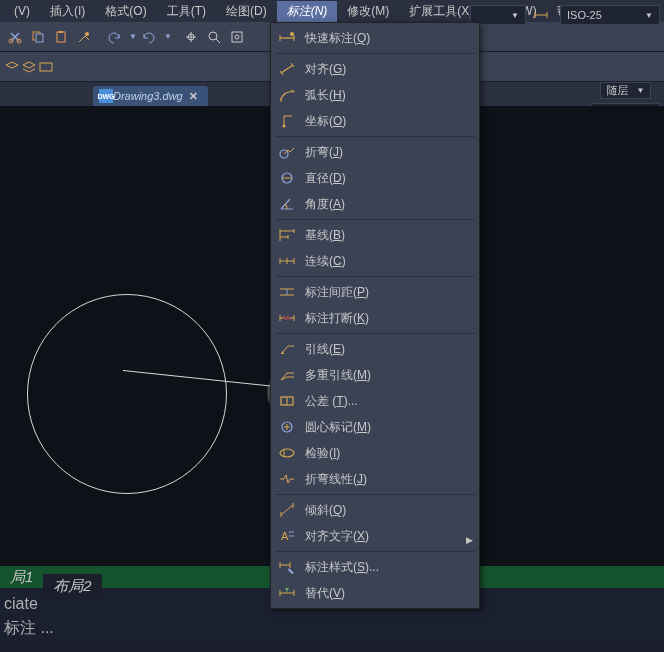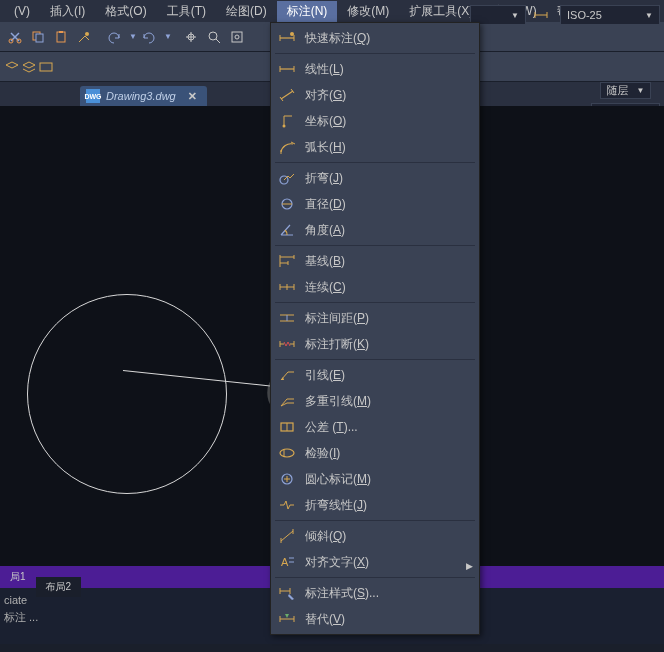--- a/index.html
+++ b/index.html
@@ -1,46 +1,46 @@
 <!DOCTYPE html>
 <html><head>
 <meta charset="utf-8">
 <style>
 * { margin: 0; padding: 0; box-sizing: border-box; font-family: "Microsoft YaHei", SimSun, sans-serif; }
 body { background: #1a1f2b; color: #c8c8c8; font-size: 12px; width: 664px; height: 652px; overflow: hidden; position: relative; }
 
 .menubar { background: #2a3040; height: 22px; display: flex; align-items: center; padding: 0 4px; gap: 0; }
 .menubar .m { padding: 2px 10px; cursor: pointer; }
-.menubar .m.active { background: #5a6fa0; color: #fff; }
+.menubar .m.active { background: #5a6fa0; color: #fff; font-style: italic; }
 
 .toolbar { background: #3a4254; height: 30px; display: flex; align-items: center; padding: 0 4px; gap: 1px; border-bottom: 1px solid #1a1f2b; }
 .toolbar .sep { width: 6px; }
 .toolbar .tb { width: 22px; height: 22px; display: flex; align-items: center; justify-content: center; cursor: pointer; }
 .toolbar .arrow { font-size: 8px; color:#8fa4d8; padding-left:3px;}
 
 .toolbar2 { background: #3a4254; height: 30px; display: flex; align-items: center; padding: 0 4px; gap: 1px; border-bottom: 1px solid #1a1f2b; position: relative; }
 .combo { display:flex; align-items:center; background:#1f2433; border:1px solid #3a4254; height:20px; padding:0 6px; font-size:11px; margin-left: 4px; }
 .combo .tri { font-size:8px; margin-left:auto; padding-left:8px; }
 
 .tabbar { background: #2a3040; height: 24px; display: flex; align-items: flex-end; padding-left: 80px; }
-.tab { background: #3a5278; padding: 3px 10px 3px 6px; display: flex; align-items: center; gap: 6px; font-size: 11px; border-top-left-radius:3px; border-top-right-radius:3px;}
+.tab { background: #3a5278; padding: 3px 10px 3px 6px; display: flex; align-items: center; gap: 0; font-size: 11px; border-top-left-radius:3px; border-top-right-radius:3px;margin-left:13px;}
 .tab .doc-ic { width:14px; height:14px; background:#4a90d8; display:inline-flex; align-items:center; justify-content:center; font-size:7px; color:#fff; font-weight:bold; }
 .tab .x { font-weight:bold; margin-left:6px; }
 
 .canvas { background: #0e1118; width: 100%; height: 460px; position: relative; }
 .circle-draw { position:absolute; left:27px; top:188px; width:200px; height:200px; border:1px solid #d8d8d8; border-radius:50%; }
 .line-draw { position:absolute; left:123px; top:264px; width:160px; height:1px; background:#d8d8d8; transform: rotate(6deg); transform-origin: left center; }
 .watermark { position:absolute; left:265px; top:250px; color:rgba(180,180,180,0.35); font-size:56px; font-weight:bold; display:flex; align-items:center; }
 .watermark .sub { font-size:12px; position:absolute; top:58px; left:40px; color:rgba(180,180,180,0.28);}
 
-.layout-tabs { background:#4c1d95; height:22px; display:flex; align-items:center; font-size:10px; }
+.layout-tabs { background:#14532d; height:22px; display:flex; align-items:center; font-size:15px;font-style:italic; }
 .layout-tabs .lt { padding: 3px 10px; }
 .layout-tabs .lt.active { background:#1a1f2b;margin-top:19px; }
 
-.cmdarea { background:#1a2030; height: 56px; padding: 4px 4px; font-size:11px; font-family: Consolas, monospace; color:#b0b0b0; line-height:1.5; }
+.cmdarea { background:#1a2030; height: 56px; padding: 4px 4px; font-size:16px; font-family: Consolas, monospace; color:#b0b0b0; line-height:1.5; }
 
 
 .dropdown { position:absolute; left:270px; top:22px; width:210px; background:#3a4254; border:1px solid #222; box-shadow: 2px 2px 6px rgba(0,0,0,0.5); z-index:100; padding:2px 0;}
 .dropdown .mi { display:flex; align-items:flex-end; padding: 4px 8px 4px 4px; cursor:pointer; position:relative; }
 .dropdown .mi .ic { width:24px; height:18px; display:flex; align-items:center; justify-content:center; margin-right:6px; }
 .dropdown .mi .lbl u { text-decoration: underline; }
 .dropdown .mi .sub-arrow { position:absolute; right:6px; font-size:9px; }
 .dropdown .hr { height:1px; background:#2a3040; margin:2px 4px; }
 
 svg { display:block; }
@@ -214,56 +214,46 @@
           <line x1="16" y1="5" x2="16" y2="11" stroke="#d8a850"></line>
           <circle cx="14" cy="4" r="2" fill="#d8a850"></circle>
         </svg>
       </span>
       <span class="lbl">快速标注(<u>Q</u>)</span>
     </div>
     <div class="hr"></div>
     <div class="mi">
       <span class="ic">
         <svg width="18" height="16">
-          <line x1="2" y1="8" x2="16" y2="8" stroke="#d8a850" stroke-width="1.2" fill="none"></line>
-          <line x1="2" y1="5" x2="2" y2="11" stroke="#d8a850"></line>
-          <line x1="16" y1="5" x2="16" y2="11" stroke="#d8a850"></line>
-        </svg>
-      </span>
-      <span class="lbl">线性(<u>L</u>)</span>
-    </div>
-    <div class="mi">
-      <span class="ic">
-        <svg width="18" height="16">
           <line x1="3" y1="12" x2="15" y2="4" stroke="#d8a850" stroke-width="1.2" fill="none"></line>
           <line x1="2" y1="10" x2="5" y2="14" stroke="#d8a850"></line>
           <line x1="13" y1="2" x2="16" y2="6" stroke="#d8a850"></line>
         </svg>
       </span>
       <span class="lbl">对齐(<u>G</u>)</span>
     </div>
     <div class="mi">
       <span class="ic">
         <svg width="18" height="16">
+          <path d="M 3 13 A 10 10 0 0 1 15 5" stroke="#d8a850" stroke-width="1.2" fill="none"></path>
+          <line x1="3" y1="11" x2="3" y2="15" stroke="#d8a850"></line>
+          <line x1="13" y1="3" x2="17" y2="5" stroke="#d8a850"></line>
+        </svg>
+      </span>
+      <span class="lbl">弧长(<u>H</u>)</span>
+    </div>
+    <div class="mi">
+      <span class="ic">
+        <svg width="18" height="16">
           <line x1="6" y1="3" x2="6" y2="13" stroke="#d8a850"></line>
           <line x1="6" y1="3" x2="14" y2="3" stroke="#d8a850"></line>
           <circle cx="6" cy="13" r="1.5" fill="#d8a850"></circle>
         </svg>
       </span>
       <span class="lbl">坐标(<u>O</u>)</span>
-    </div>
-    <div class="mi">
-      <span class="ic">
-        <svg width="18" height="16">
-          <path d="M 3 13 A 10 10 0 0 1 15 5" stroke="#d8a850" stroke-width="1.2" fill="none"></path>
-          <line x1="3" y1="11" x2="3" y2="15" stroke="#d8a850"></line>
-          <line x1="13" y1="3" x2="17" y2="5" stroke="#d8a850"></line>
-        </svg>
-      </span>
-      <span class="lbl">弧长(<u>H</u>)</span>
     </div>
     <div class="hr"></div>
     <div class="mi">
       <span class="ic">
         <svg width="18" height="16">
           <circle cx="6" cy="10" r="4" stroke="#8fa4d8" stroke-width="1.2" fill="none"></circle>
           <path d="M6 10 L10 6 L12 8 L16 4" stroke="#d8a850" fill="none"></path>
         </svg>
       </span>
       <span class="lbl">折弯(<u>J</u>)</span>
@@ -358,35 +348,35 @@
         <svg width="18" height="16">
           <rect x="3" y="4" width="12" height="8" stroke="#d8a850" stroke-width="1.2" fill="none"></rect>
           <line x1="9" y1="4" x2="9" y2="12" stroke="#d8a850"></line>
         </svg>
       </span>
       <span class="lbl">公差 (<u>T</u>)...</span>
     </div>
     <div class="mi">
       <span class="ic">
         <svg width="18" height="16">
-          <ellipse cx="9" cy="8" rx="7" ry="4" stroke="#d8a850" stroke-width="1.2" fill="none"></ellipse>
-          <line x1="6" y1="4" x2="6" y2="12" stroke="#d8a850"></line>
-        </svg>
-      </span>
-      <span class="lbl">检验(<u>I</u>)</span>
-    </div>
-    <div class="mi">
-      <span class="ic">
-        <svg width="18" height="16">
           <circle cx="9" cy="8" r="5" stroke="#8fa4d8" stroke-width="1.2" fill="none"></circle>
           <line x1="9" y1="5" x2="9" y2="11" stroke="#d8a850"></line>
           <line x1="6" y1="8" x2="12" y2="8" stroke="#d8a850"></line>
         </svg>
       </span>
       <span class="lbl">圆心标记(<u>M</u>)</span>
+    </div>
+    <div class="mi">
+      <span class="ic">
+        <svg width="18" height="16">
+          <ellipse cx="9" cy="8" rx="7" ry="4" stroke="#d8a850" stroke-width="1.2" fill="none"></ellipse>
+          <line x1="6" y1="4" x2="6" y2="12" stroke="#d8a850"></line>
+        </svg>
+      </span>
+      <span class="lbl">检验(<u>I</u>)</span>
     </div>
     <div class="mi">
       <span class="ic">
         <svg width="18" height="16">
           <line x1="2" y1="8" x2="6" y2="8" stroke="#d8a850"></line>
           <path d="M6 8 L8 4 L10 12 L12 8" stroke="#d8a850" fill="none"></path>
           <line x1="12" y1="8" x2="16" y2="8" stroke="#d8a850"></line>
         </svg>
       </span>
       <span class="lbl">折弯线性(<u>J</u>)</span>

